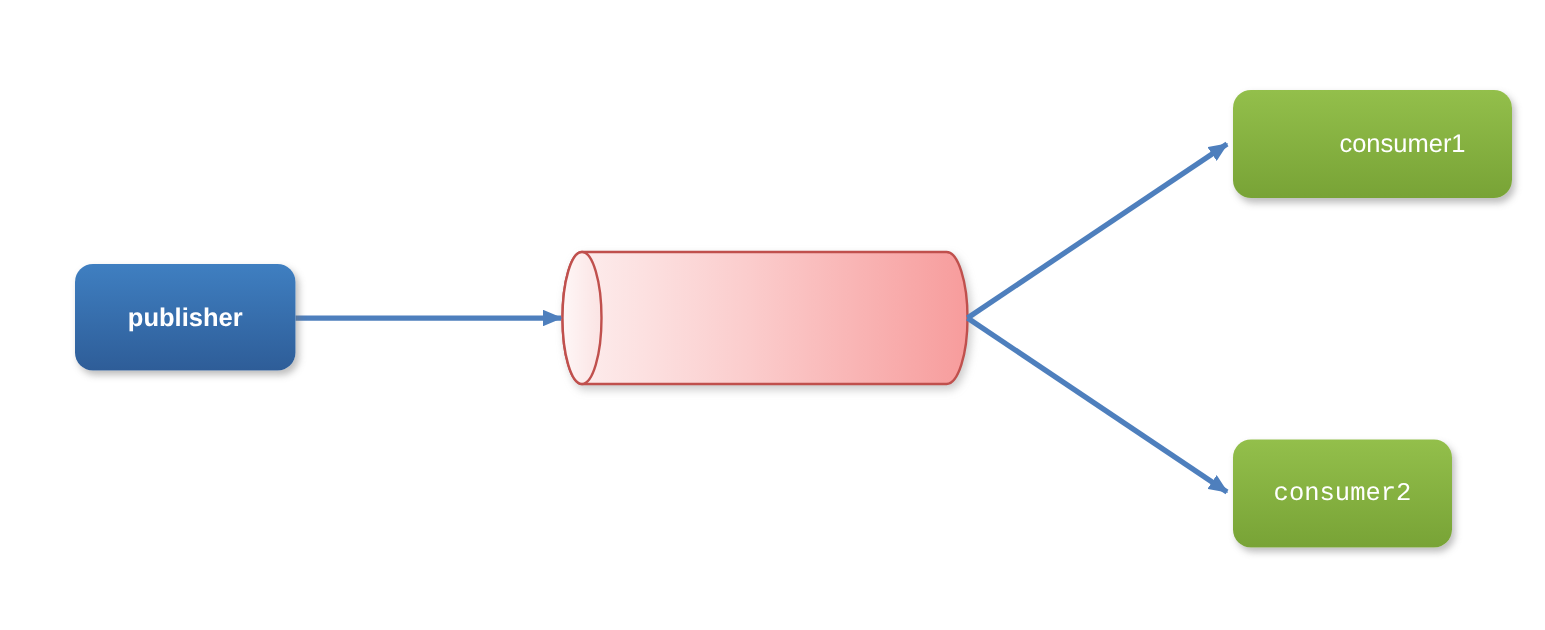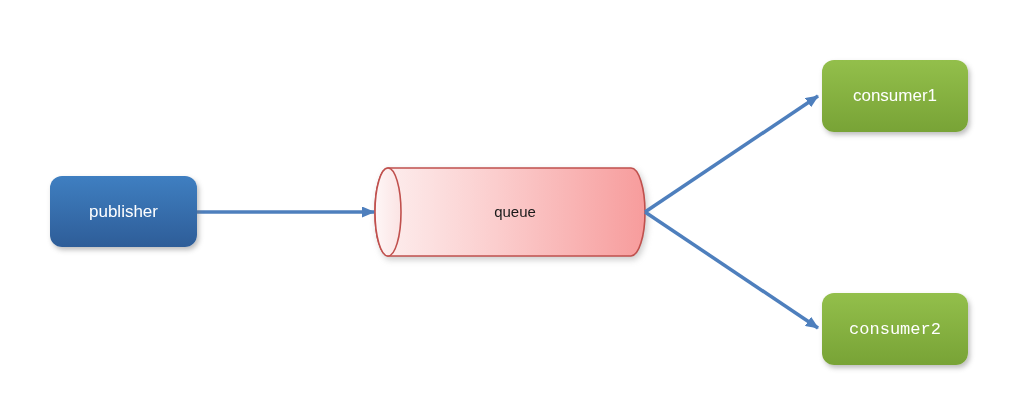--- a/index.html
+++ b/index.html
@@ -50,22 +50,22 @@
     color: var(--node-text, #ffffff);
     font-size: 17px;
     box-shadow: 2px 3px 5px rgba(110,110,110,0.45);
   }
   .node-blue {
     background: linear-gradient(to bottom, var(--publisher-top, #3f7fc1), var(--publisher-bottom, #2e5d98));
   }
   .node-green {
     background: linear-gradient(to bottom, var(--consumer-top, #93bf4b), var(--consumer-bottom, #78a336));
   }
-  .node-publisher { left: 50px; top: 176px; width: 147px; height: 71px; }
-  .node-consumer1 { left: 822px; top: 60px;  width: 146px; height: 72px; }
+  .node-publisher { left: 50px; top: 176px; width: 147px; height: 71px; font-weight: bold; }
+  .node-consumer1 { left: 822px; top: 60px;  width: 146px; height: 72px; padding-left: 40px; }
   .node-consumer2 { left: 822px; top: 293px; width: 146px; height: 72px; font-family: Liberation Mono, monospace; }
   .queue-label {
     position: absolute;
     left: 395px;
     top: 203px;
     width: 240px;
     height: 18px;
     line-height: 18px;
     text-align: center;
     color: var(--queue-text, #1a1a1a);
@@ -100,21 +100,20 @@
 
     <line class="arrow-line" x1="197" y1="212" x2="374" y2="212" marker-end="url(#ah)"></line>
     <line class="arrow-line" x1="645" y1="212" x2="818" y2="96" marker-end="url(#ah)"></line>
     <line class="arrow-line" x1="645" y1="212" x2="818" y2="328" marker-end="url(#ah)"></line>
   </svg>
 
   <div class="node node-blue node-publisher">
     <span>publisher</span>
   </div>
 
-  <div class="queue-label">queue</div>
 
   <div class="node node-green node-consumer1">
     <span>consumer1</span>
   </div>
 
   <div class="node node-green node-consumer2">
     <span>consumer2</span>
   </div>
 
 </div>

